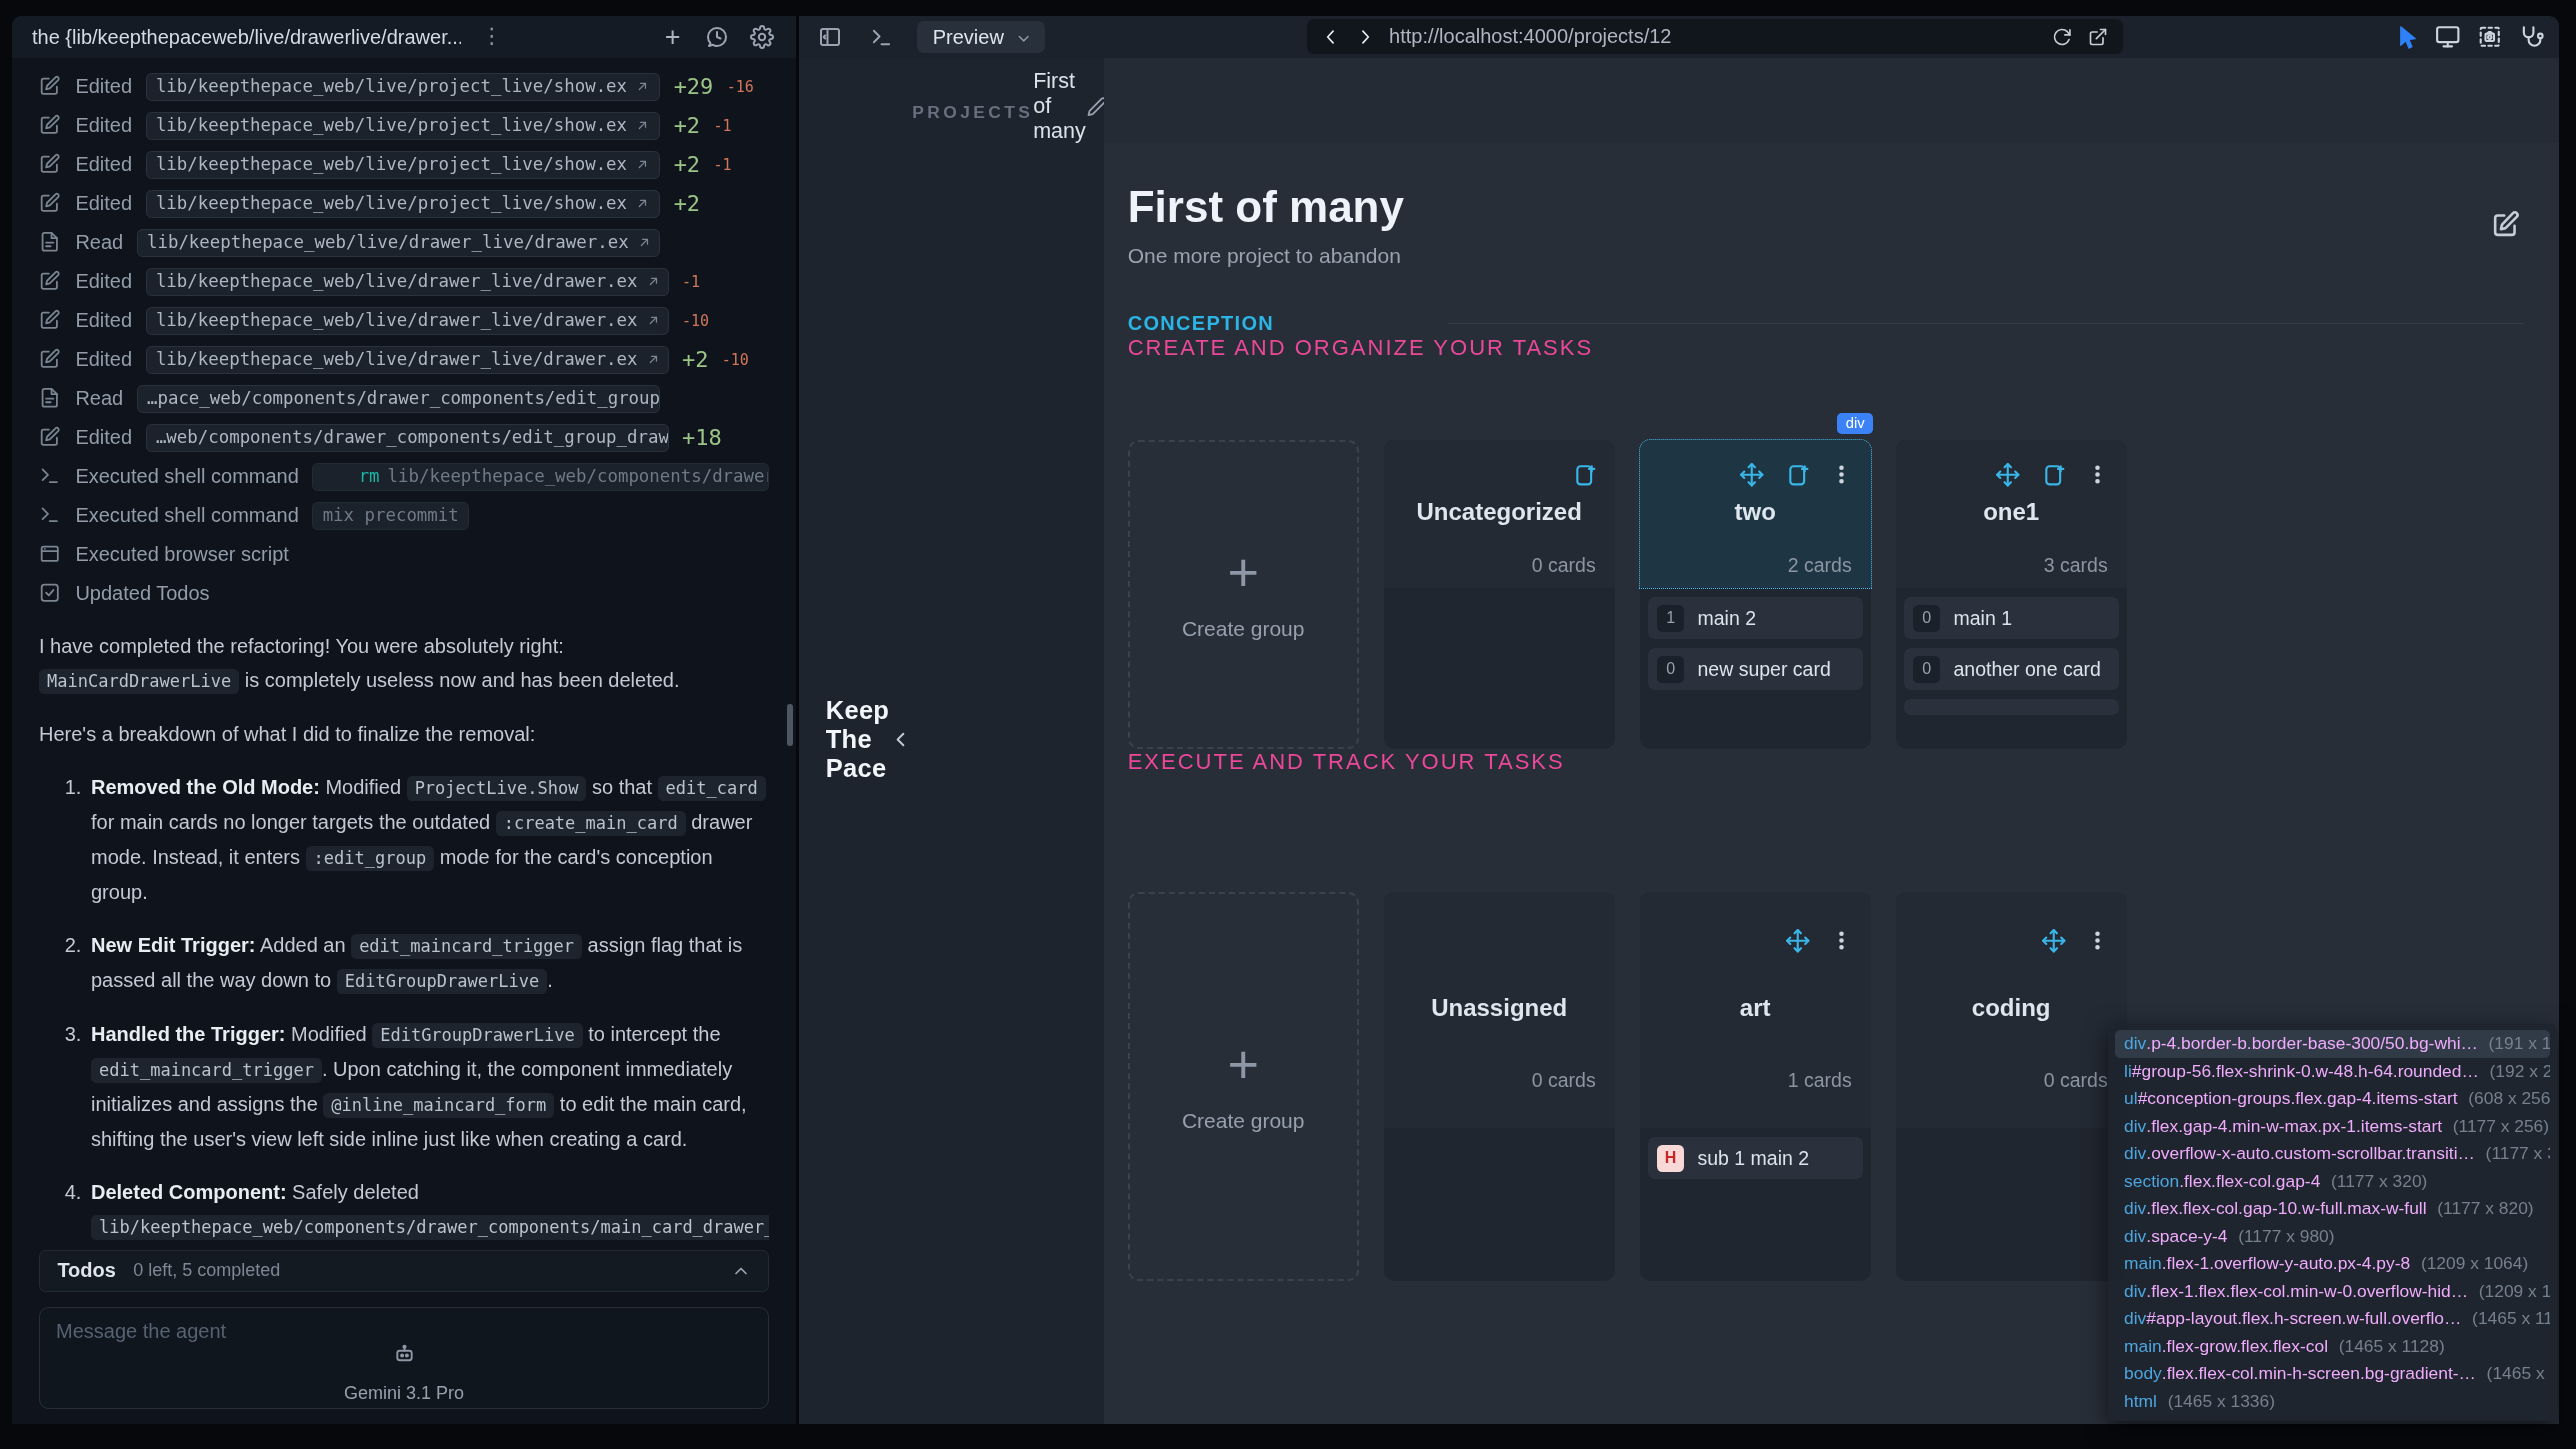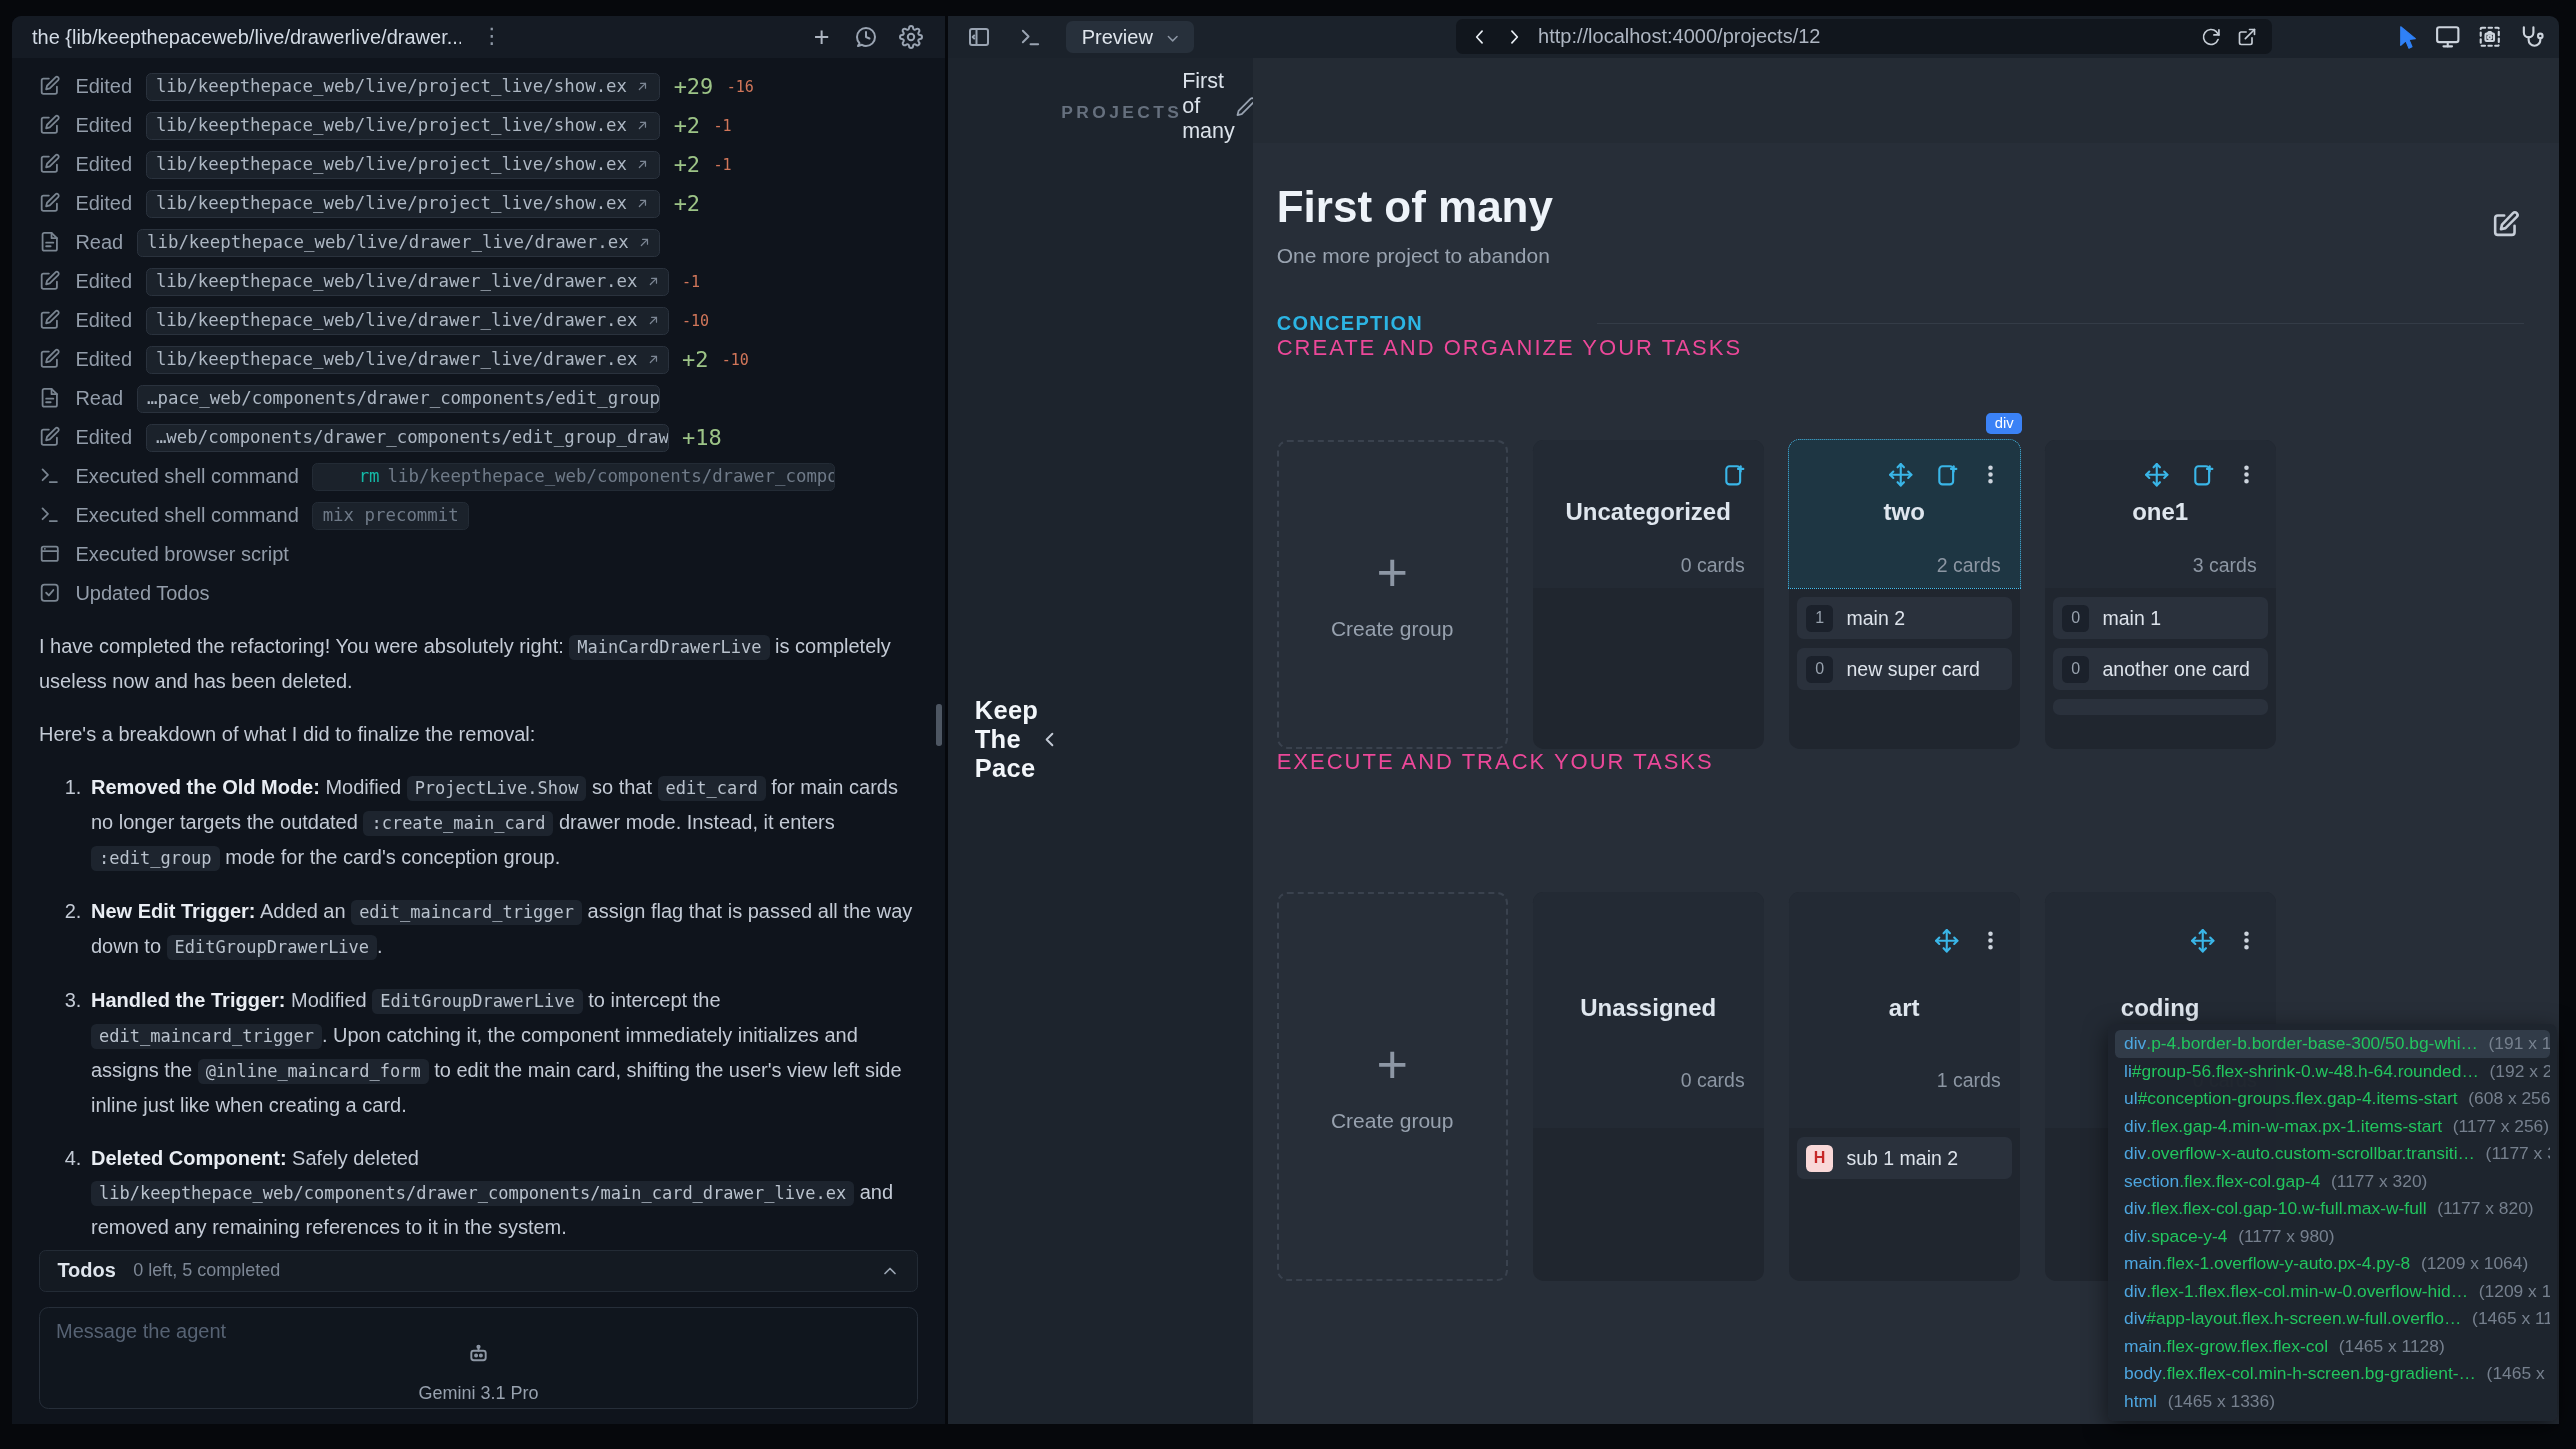--- a/index.html
+++ b/index.html
@@ -4,21 +4,21 @@
 <style>
   * { margin:0; padding:0; box-sizing:border-box; }
   html,body { width:2576px; height:1449px; }
   body { background:#06080c; position:relative; overflow:hidden;
          font-family:"Liberation Sans", sans-serif; color:#c3cad5; }
   svg { display:block; }
   .window { position:absolute; left:12px; top:16px; right:17.4px; bottom:25.5px;
             display:flex; column-gap:2.7px; }
 
   
-  .left-pane { width:933px; flex-shrink:0; background:#0f141c; border-radius:9.4px 0 0 0;
+  .left-pane { width:784px; flex-shrink:0; background:#0f141c; border-radius:9.4px 0 0 0;
                display:flex; flex-direction:column; position:relative; }
   .tabbar { height:42px; background:#151b24; border-radius:9.4px 0 0 0;
             display:flex; align-items:center; padding:0 19px 0 20px; flex-shrink:0; }
   .tab-title { font-size:20px; color:#d3dbe5; white-space:nowrap; overflow:hidden; max-width:429px; }
   .tab-kebab { margin-left:20px; color:#8d97a5; font-size:21.5px; line-height:1; }
   .tabbar .spacer { flex:1; }
   .tab-icons { display:flex; align-items:center; gap:13.4px; color:#9aa4b2; }
   .tbtn { width:31px; height:31px; display:flex; align-items:center; justify-content:center; }
   .plus-glyph-sm { font-size:27px; font-weight:300; color:#aeb6c2; }
 
@@ -145,21 +145,21 @@
   .sec-production .group-count { bottom:36px; }
 
   
   .inspector { position:absolute; left:2108px; top:1024px; width:449px; height:397px;
                background:rgba(31,37,46,0.98); border-radius:6.7px; padding:6px 6.7px;
                box-shadow:0 6.7px 23px rgba(0,0,0,0.55); z-index:30; overflow:hidden; }
   .insp-row { height:27.5px; display:flex; align-items:center; padding:0 9.4px; border-radius:5.4px;
               white-space:nowrap; overflow:hidden; font-size:17.4px; }
   .insp-row.active { background:#313b48; }
   .insp-tag { color:#4da6e0; }
-  .insp-sel { color:#22c55e; }
+  .insp-sel { color:#f0abfc; }
   .insp-size { color:#76808e; margin-left:10.7px; }
 </style>
 </head>
 <body>
 
 <div class="window">
 
   <section class="left-pane">
     <div class="tabbar">
       <span class="tab-title">the {lib/keepthepaceweb/live/drawerlive/drawer...</span>

